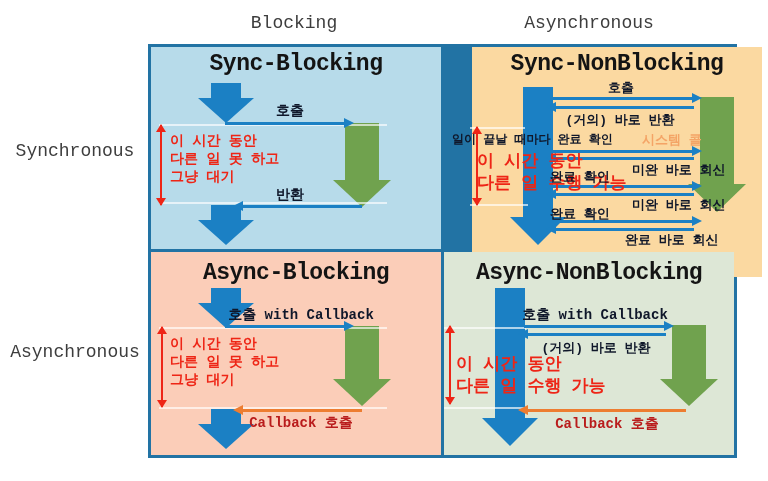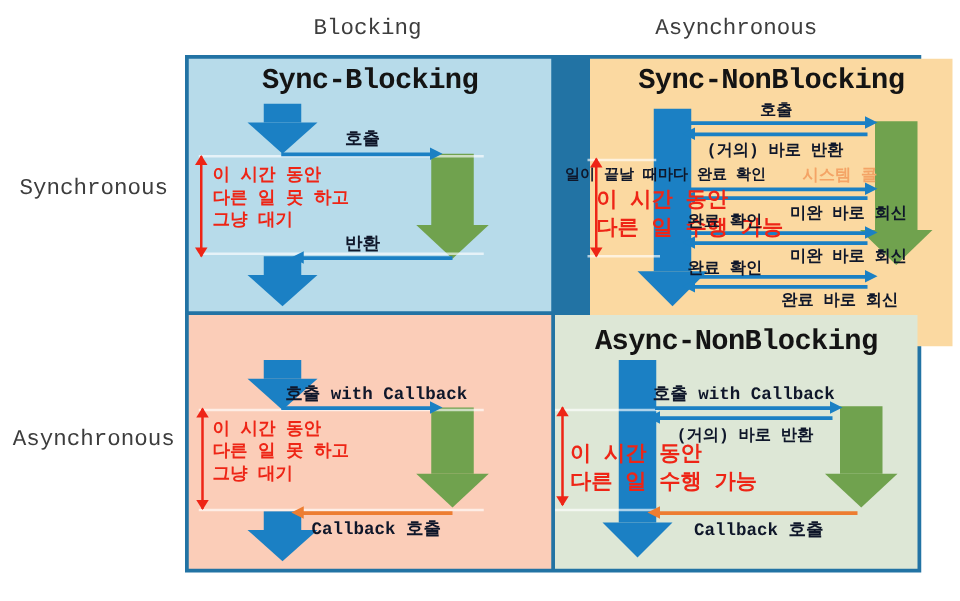--- a/index.html
+++ b/index.html
@@ -28,21 +28,21 @@
   .vdim{position:absolute;width:2px;background:#ee2516;color:#ee2516;}
   .vdim::before{content:"";position:absolute;top:-1px;left:-4px;width:0;height:0;
     border-left:5px solid transparent;border-right:5px solid transparent;border-bottom:8px solid;}
   .vdim::after{content:"";position:absolute;bottom:-1px;left:-4px;width:0;height:0;
     border-left:5px solid transparent;border-right:5px solid transparent;border-top:8px solid;}
   .dimline{position:absolute;height:2px;background:rgba(255,255,255,0.65);}
   
   .lbl{position:absolute;font-weight:700;font-size:13px;color:#0f172a;white-space:nowrap;}
   .lbl.center{transform:translateX(-50%);}
   .lbl.sys{color:#f4a466;}
-  .lbl.cb{color:#0f172a;}
+  .lbl.cb{color:#b91c1c;}
   .note{position:absolute;font-weight:700;color:#ee2516;white-space:pre-line;
         font-size:14px;line-height:18px;}
 </style>
 </head>
 <body>
 
 <div class="stage">
 
   <div class="colhdr" style="left:148px;top:13px;width:292px;">Blocking</div>
   <div class="colhdr" style="left:443px;top:13px;width:292px;">Asynchronous</div>
@@ -105,20 +105,21 @@
       <div class="lbl" style="left:-20px;top:84px;font-size:12px;">일이 끝날 때마다 완료 확인</div>
       <div class="lbl sys" style="left:170px;top:84px;">시스템 콜</div>
       <div class="lbl" style="left:160px;top:114px;">미완 바로 회신</div>
       <div class="lbl" style="left:78px;top:121px;">완료 확인</div>
       <div class="lbl" style="left:160px;top:149px;">미완 바로 회신</div>
       <div class="lbl" style="left:78px;top:158px;">완료 확인</div>
       <div class="lbl" style="left:153px;top:184px;">완료 바로 회신</div>
     </div>
 
     <div class="quad" style="left:3px;top:208px;width:290px;height:203px;background:#fbcdb8;">
+      <div class="qtitle" style="top:8px;">Async-Blocking</div>
       <div class="fat" style="left:47px;top:36px;height:40px;--c:#1b80c4;">
           <div class="shaft"></div>
           <div class="head"></div>
         </div>
       <div class="fat" style="left:182px;top:74px;height:80px;--c:#70a24e;--sw:34px;--hw:58px;--hh:27px;">
           <div class="shaft"></div>
           <div class="head"></div>
         </div>
       <div class="fat" style="left:47px;top:157px;height:40px;--c:#1b80c4;">
           <div class="shaft"></div>

